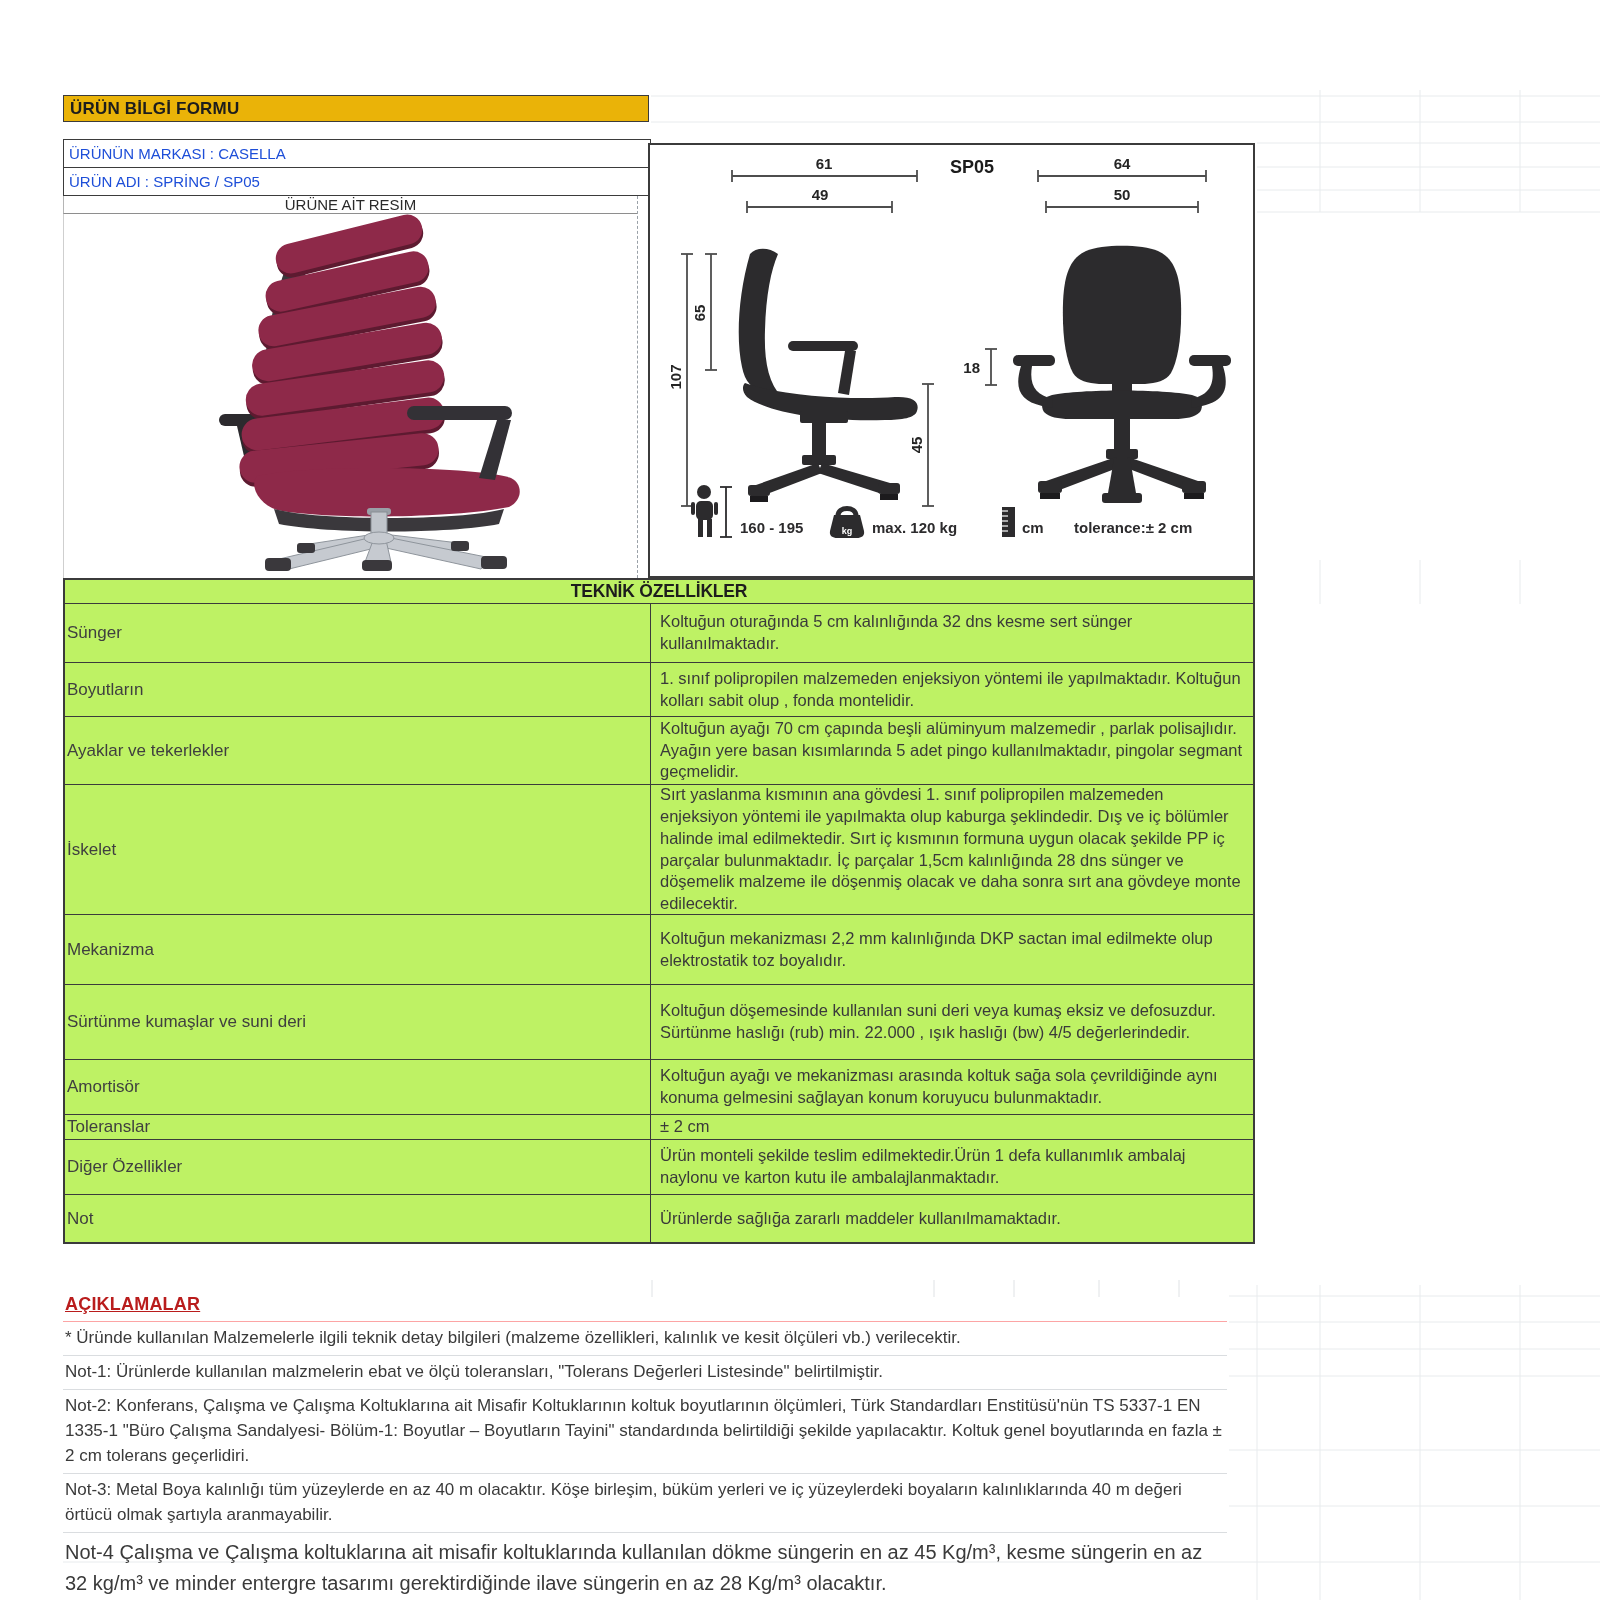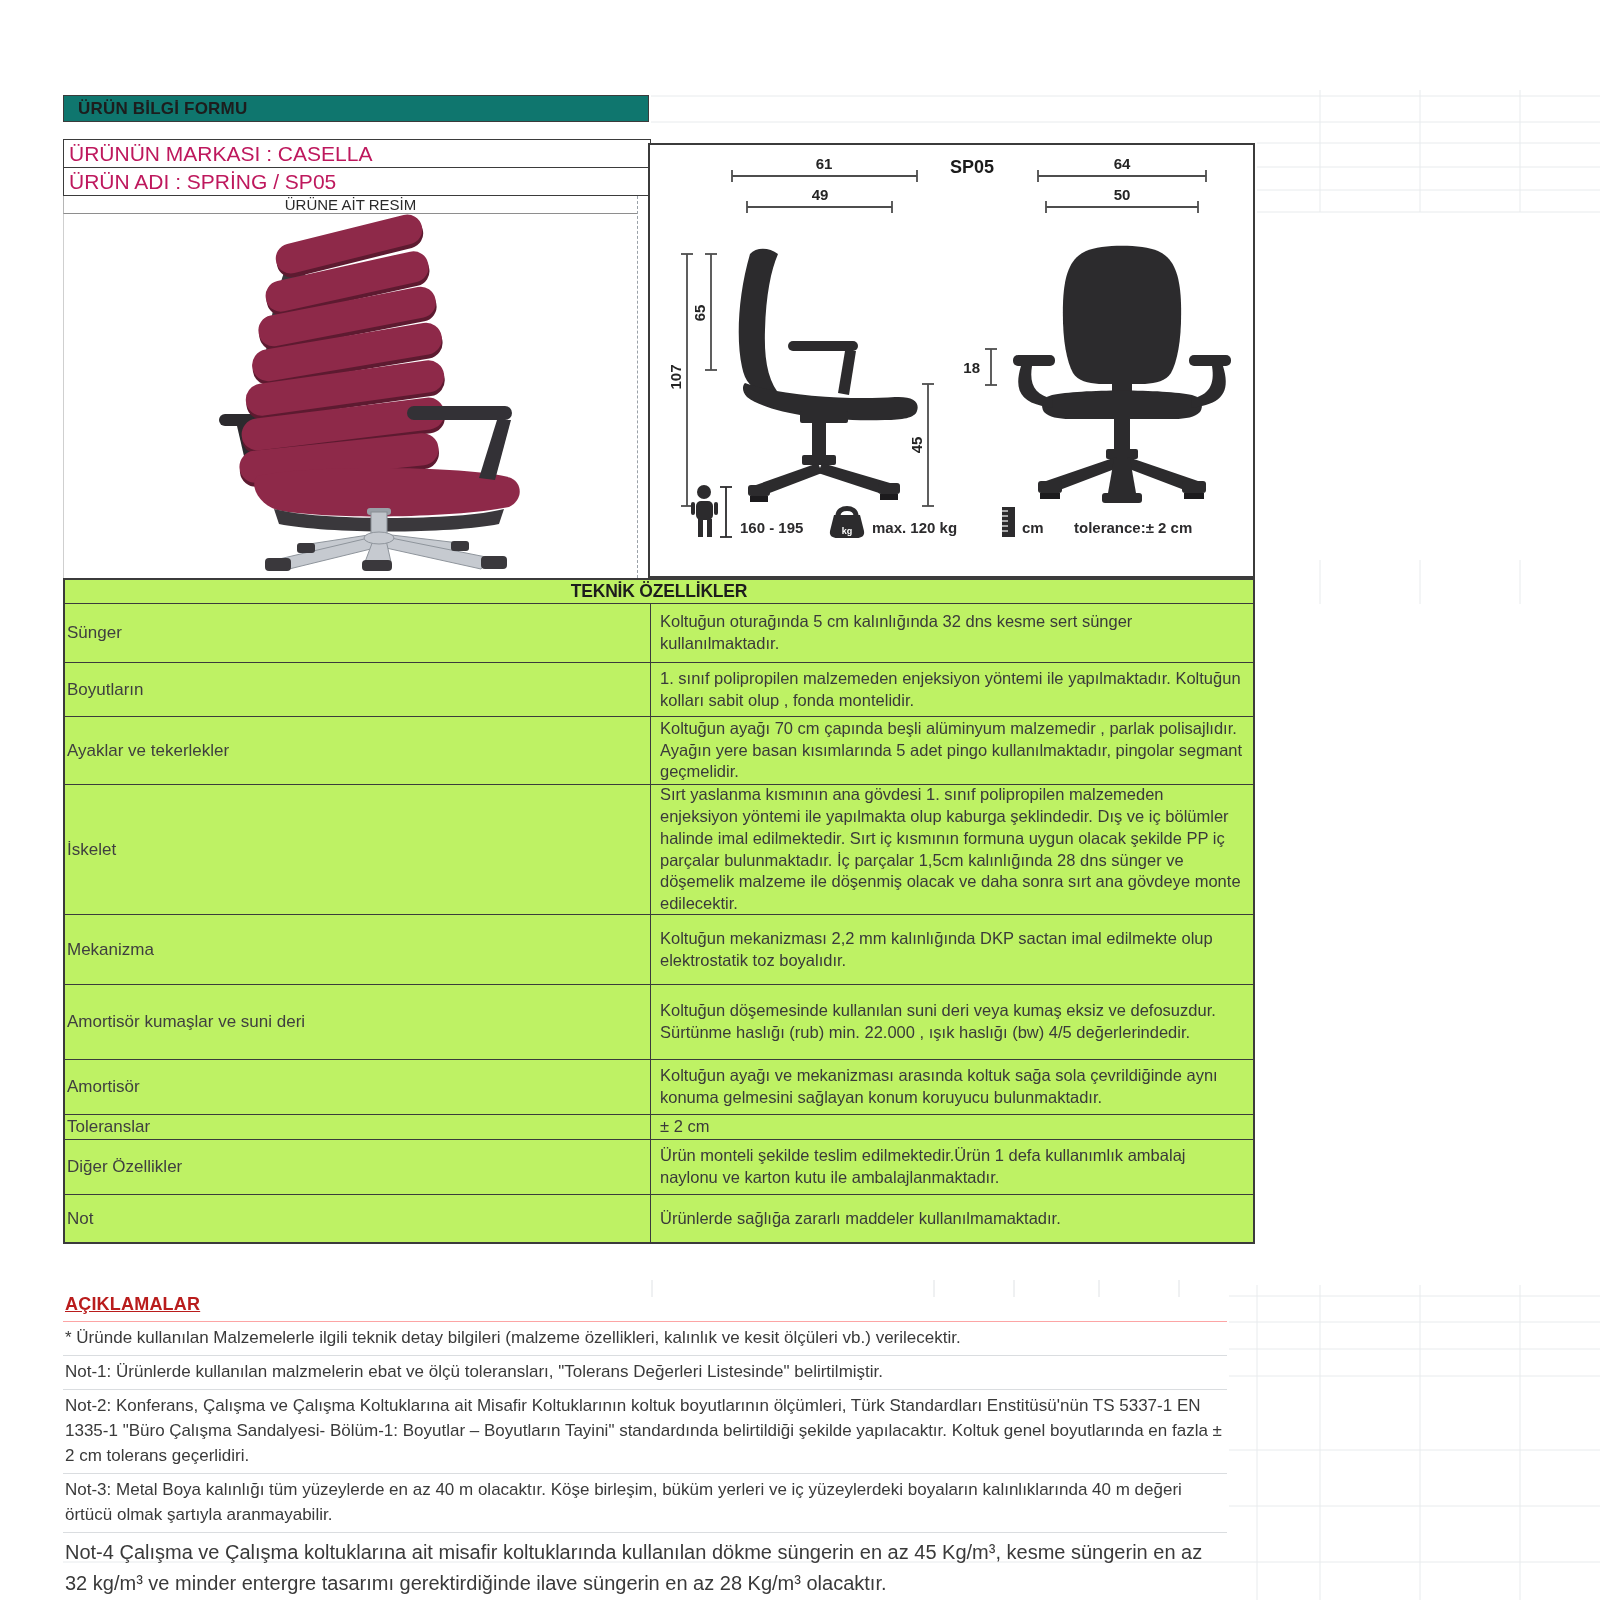--- a/index.html
+++ b/index.html
@@ -6,27 +6,27 @@
   body{
     width:1600px;height:1600px;position:relative;background:#ffffff;
     font-family:"Liberation Sans", sans-serif;color:#3c3c3c;overflow:hidden;
   }
   .abs{position:absolute;}
   
   #grid{left:0;top:0;z-index:0;}
   
   .title-box{
     left:63px;top:95px;width:586px;height:27px;border:1.5px solid #3b3b3b;
-    display:flex;align-items:center;padding-left:14px;box-sizing:border-box;
-    font-weight:bold;font-size:17px;color:#1d1d1d;letter-spacing:.2px;z-index:2;background:#0f766e;
+    display:flex;align-items:center;padding-left:6px;box-sizing:border-box;
+    font-weight:bold;font-size:17px;color:#1d1d1d;letter-spacing:.2px;z-index:2;background:#eab308;
   }
   .info-box{
     left:63px;top:139px;width:588px;border:1.5px solid #3b3b3b;box-sizing:border-box;z-index:2;background:#fff;
   }
-  .info-row{height:27px;display:flex;align-items:center;padding-left:5px;font-size:21px;color:#be185d;}
+  .info-row{height:27px;display:flex;align-items:center;padding-left:5px;font-size:15px;color:#1d4ed8;}
   .info-row + .info-row{border-top:1.5px solid #3b3b3b;}
   .resim-header{
     left:63px;top:196px;width:574px;height:18px;border-bottom:1px solid #8e8e8e;border-left:1px solid #b5b5b5;
     display:flex;align-items:center;justify-content:center;font-size:15px;color:#2a2a2a;z-index:2;box-sizing:border-box;
   }
   .photo-area{left:63px;top:214px;width:574px;height:364px;border-left:1px solid #cfcfcf;z-index:1;}
   .dashed-divider{left:637px;top:196px;height:382px;width:0;border-left:1px dashed #9aa1a8;z-index:2;}
   
   .drawing-panel{
     left:648px;top:143px;width:607px;height:435px;border:2px solid #3b3b3b;box-sizing:border-box;background:#fff;z-index:2;
@@ -317,21 +317,21 @@
   </div>
   <div class="spec-row" style="height:130px">
     <div class="spec-label">İskelet</div>
     <div class="spec-value">Sırt yaslanma kısmının ana gövdesi  1. sınıf polipropilen malzemeden enjeksiyon yöntemi ile yapılmakta olup kaburga şeklindedir. Dış ve iç bölümler halinde imal edilmektedir. Sırt iç kısmının formuna uygun olacak şekilde PP iç parçalar bulunmaktadır. İç parçalar 1,5cm kalınlığında 28 dns sünger ve döşemelik malzeme ile döşenmiş olacak ve daha sonra sırt ana gövdeye monte edilecektir.</div>
   </div>
   <div class="spec-row" style="height:70px">
     <div class="spec-label">Mekanizma</div>
     <div class="spec-value">Koltuğun mekanizması 2,2 mm kalınlığında DKP sactan imal edilmekte olup elektrostatik toz boyalıdır.</div>
   </div>
   <div class="spec-row" style="height:75px">
-    <div class="spec-label">Amortisör kumaşlar ve suni deri</div>
+    <div class="spec-label">Sürtünme kumaşlar ve suni deri</div>
     <div class="spec-value">Koltuğun döşemesinde kullanılan suni deri veya kumaş eksiz ve defosuzdur. Sürtünme haslığı (rub) min. 22.000 , ışık haslığı (bw) 4/5 değerlerindedir.</div>
   </div>
   <div class="spec-row" style="height:55px">
     <div class="spec-label">Amortisör</div>
     <div class="spec-value">Koltuğun ayağı ve mekanizması arasında koltuk sağa sola çevrildiğinde aynı konuma gelmesini sağlayan konum koruyucu bulunmaktadır.</div>
   </div>
   <div class="spec-row" style="height:25px">
     <div class="spec-label">Toleranslar</div>
     <div class="spec-value">± 2 cm</div>
   </div>

